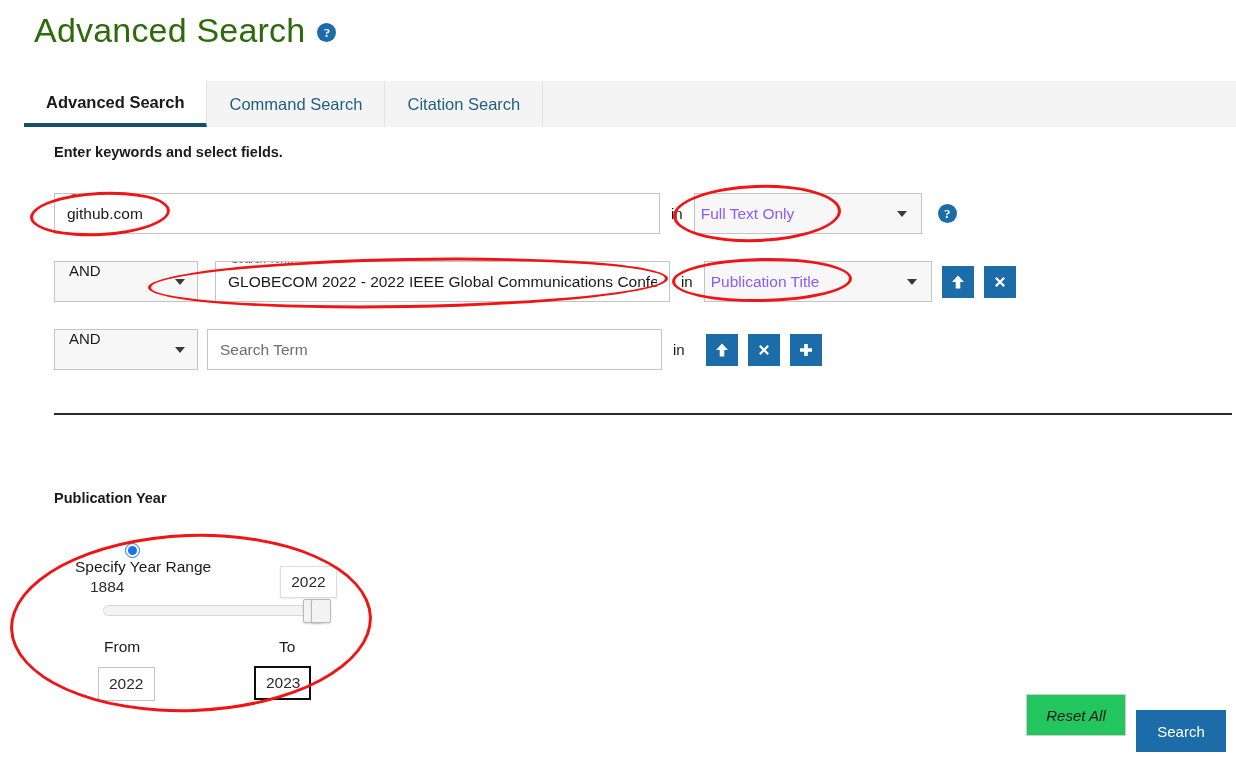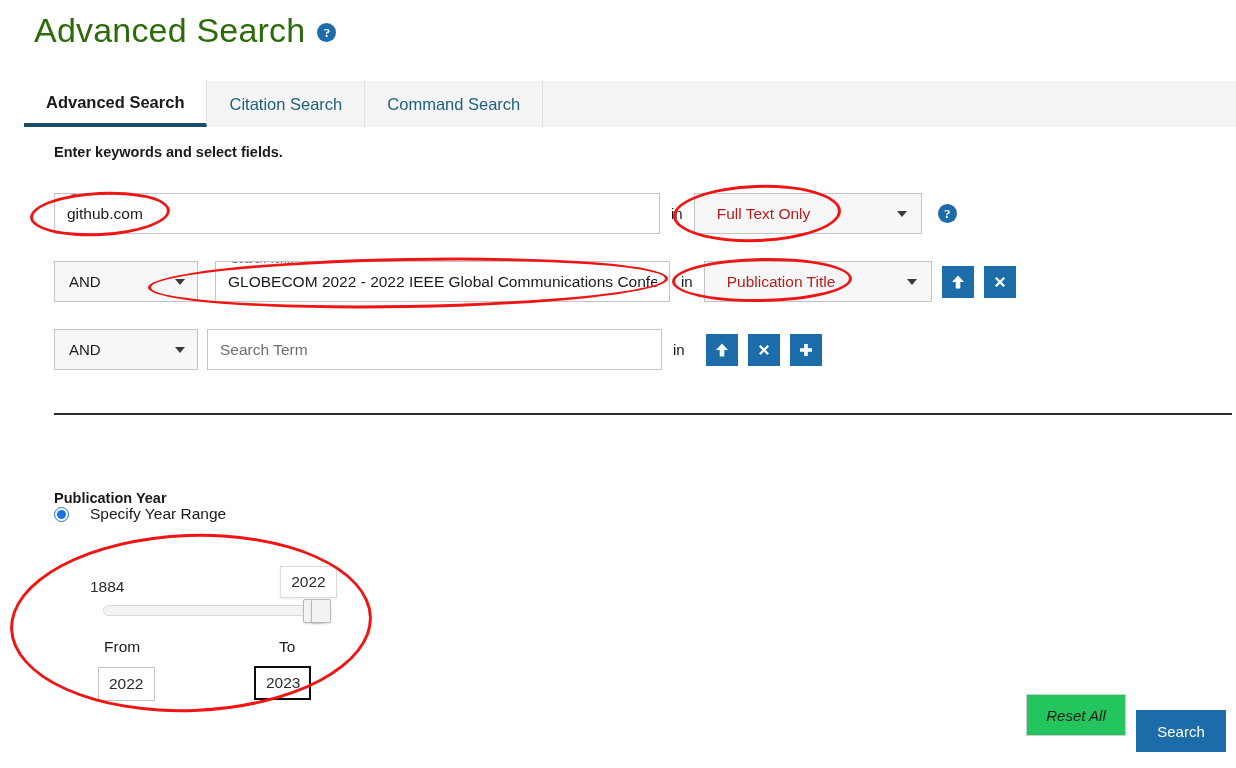--- a/index.html
+++ b/index.html
@@ -49,21 +49,21 @@
     font-size: 14.5px; font-weight: bold; color: #1a1a1a;
   }
 
   .row { position: absolute; left: 54px; display: flex; align-items: center; }
   .row1 { top: 193px; }
   .row2 { top: 261px; }
   .row3 { top: 329px; }
 
   .bool-select {
     width: 144px; height: 41px; border: 1px solid #c4c4c4; background: #f7f7f7;
-    display: flex; align-items: center; padding: 0 10px 0 14px;
+    display: flex; padding: 0 10px 0 14px;
     font-size: 15px; color: #1a1a1a; position: relative; cursor: pointer;
   }
   .bool-select .caret {
     position: absolute; right: 12px; top: 50%; transform: translateY(-50%);
     width: 0; height: 0; border-left: 5px solid transparent;
     border-right: 5px solid transparent; border-top: 6px solid #3a3a3a;
   }
 
   .term-field {
     position: relative; height: 41px; border: 1px solid #c4c4c4; background: #fff;
@@ -76,22 +76,22 @@
     position: absolute; left: 12px; top: -8px; background: #fff; padding: 0 3px;
     font-size: 11px; color: #555; line-height: 1; white-space: nowrap;
   }
   .term-field .value { white-space: nowrap; overflow: hidden; }
   .term-field .placeholder { color: #6d6d6d; }
 
   .in-word { font-size: 15px; color: #1a1a1a; margin: 0 11px; }
 
   .field-select {
     width: 228px; height: 41px; border: 1px solid #c4c4c4; background: #f7f7f7;
-    display: flex; align-items: center; padding: 0 10px 0 22px;
-    font-size: 15.5px; color: #b91c1c; position: relative; cursor: pointer;
+    display: flex; align-items: center; padding: 0 10px 0 6px;
+    font-size: 15.5px; color: #8b5cf6; position: relative; cursor: pointer;
   }
   .field-select .caret {
     position: absolute; right: 14px; top: 50%; transform: translateY(-50%);
     width: 0; height: 0; border-left: 5px solid transparent;
     border-right: 5px solid transparent; border-top: 6px solid #3a3a3a;
   }
 
   .icon-btn {
     width: 32px; height: 32px; background: #1b6ca8; margin-left: 10px;
     display: flex; align-items: center; justify-content: center; cursor: pointer;
@@ -111,21 +111,21 @@
     border-top: 2px solid #2b2b2b;
   }
 
   .section-title {
     position: absolute; left: 54px; top: 446px;
     font-size: 14.5px; font-weight: bold; color: #1a1a1a; margin-top: 44px;
   }
 
   .radio-row { position: absolute; left: 54px; display: flex; align-items: center; cursor: pointer; }
   .radio-row.r1 { top: 492px; }
-  .radio-row.r2 { top: 505px; }
+  .radio-row.r2 { top: 543px; flex-direction: column; }
   .radio-outer {
     width: 15px; height: 15px; border-radius: 50%; border: 1px solid #777;
     background: #fff; display: flex; align-items: center; justify-content: center;
     flex: none;
   }
   .radio-outer.checked { border: 1px solid #1976d2; }
   .radio-dot { width: 9px; height: 9px; border-radius: 50%; background: #1a73e8; }
   .radio-label { font-size: 15.5px; color: #1a1a1a; margin-left: 21px; white-space: nowrap; }
 
   
@@ -193,22 +193,22 @@
 
 <div id="page">
 
   <div class="page-title-wrap">
     <div class="page-title">Advanced Search</div>
     <div class="help-circle">?</div>
   </div>
 
   <div class="tabs">
     <div class="tab active">Advanced Search</div>
+    <div class="tab">Command Search</div>
     <div class="tab">Citation Search</div>
-    <div class="tab">Command Search</div>
   </div>
 
   <div class="instruction">Enter keywords and select fields.</div>
 
   <div class="row row1">
     <div class="term-field w-long">
       <span class="float-label">Search Term</span>
       <span class="value">github.com</span>
     </div>
     <span class="in-word">in</span>

